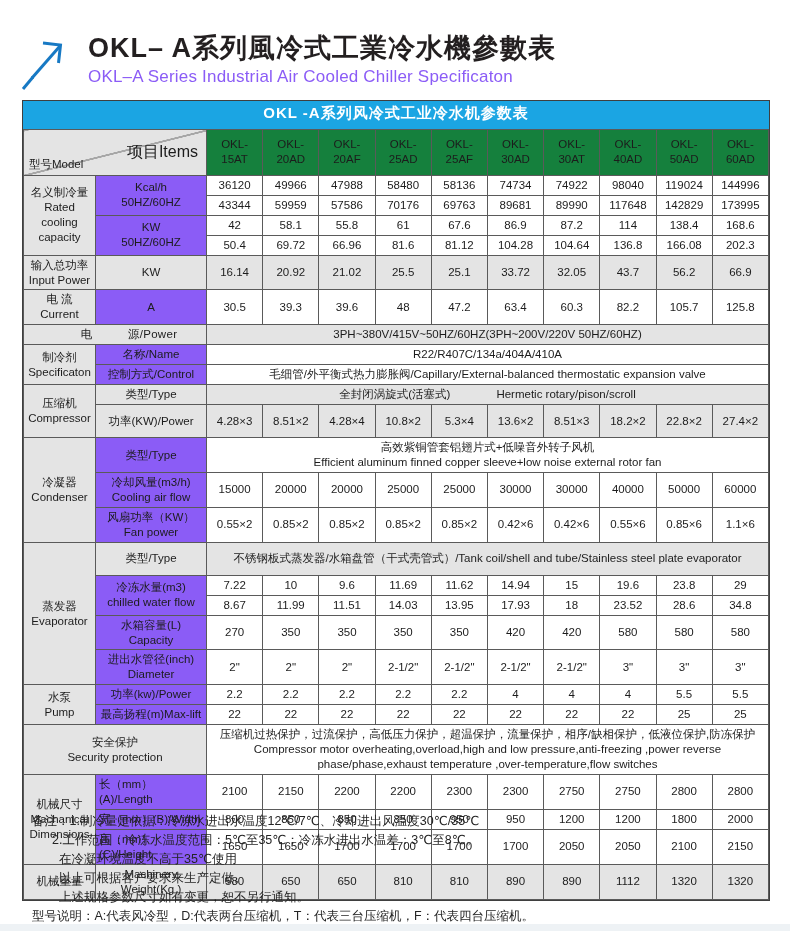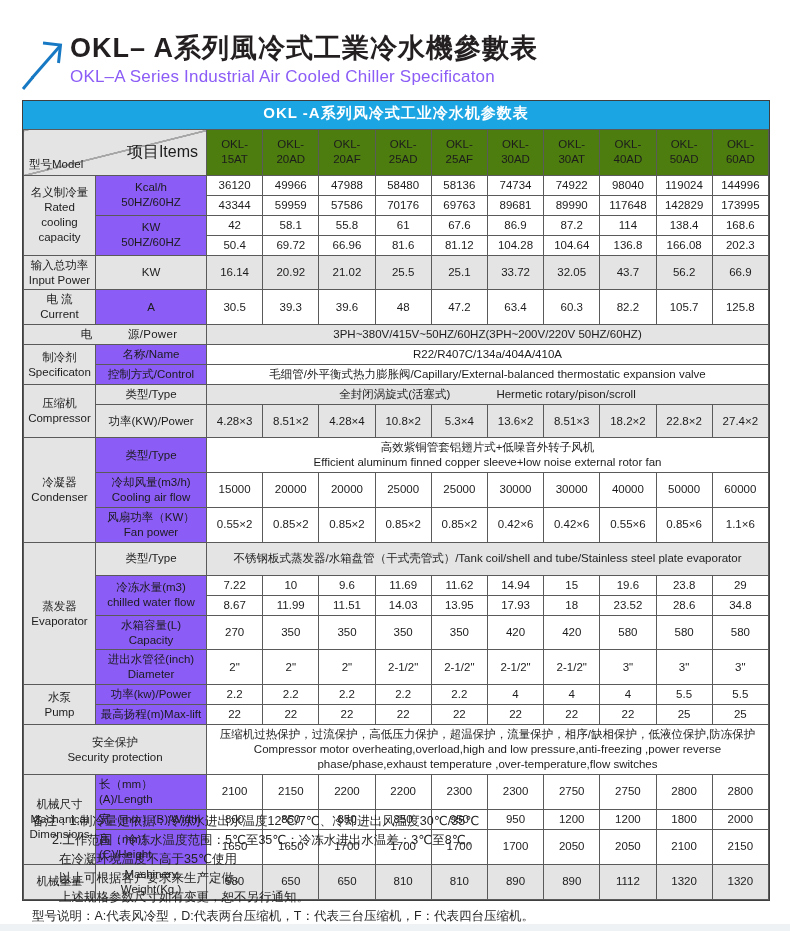--- a/index.html
+++ b/index.html
@@ -4,21 +4,21 @@
 <style>
   html,body{margin:0;padding:0;}
   body{
     width:790px;height:931px;position:relative;background:#ffffff;
     font-family:"Liberation Sans","DejaVu Sans",sans-serif;color:#1c1c1c;
     overflow:hidden;
   }
   
   .page-header{position:absolute;top:34px;left:20px;display:flex;align-items:flex-start;}
   .arrow-wrap{width:46px;height:52px;margin-top:4px;}
-  .titles{margin-left:4px;}
+  .titles{margin-left:22px;}
   .title-zh{font-size:27px;font-weight:700;letter-spacing:1px;color:#231f20;line-height:1.1;}
   .title-en{font-size:17px;font-weight:400;color:#8b5cf6;margin-top:3px;letter-spacing:.2px;}
   
   .spec-wrap{
     position:absolute;top:100px;left:22px;width:746px;
     border:1px solid #3f3f3f;
   }
   .table-caption{
     background:#1ba5e3;color:#ffffff;text-align:center;
     font-size:15px;font-weight:700;letter-spacing:1px;
@@ -31,21 +31,21 @@
     border:1px solid #5a5a5a;font-size:11.5px;font-weight:400;
     text-align:center;vertical-align:middle;padding:2px 1px;line-height:1.3;
     white-space:pre-line;background:#ffffff;overflow:hidden;
   }
   table.spec th.corner{
     background:#e4e4e4;position:relative;height:32px;padding:0;
     background-image:linear-gradient(to bottom right,transparent 49.5%,#6a6a6a 49.5%,#6a6a6a 50.6%,transparent 50.6%);
   }
   .corner .corner-model{position:absolute;left:5px;bottom:3px;font-size:11.5px;}
   .corner .corner-items{position:absolute;right:8px;top:12px;font-size:16px;}
-  table.spec th.model{background:#4d7c0f;font-weight:400;}
+  table.spec th.model{background:#15803d;font-weight:400;}
   table.spec td.cat{background:#e4e4e4;}
   table.spec td.item{background:#8b5cf6;}
   table.spec tr.shaded td{background:#e4e4e4;}
   table.spec td.left{text-align:left;padding-left:3px;}
   table.spec td.pwr{text-align:center;padding-left:29px;letter-spacing:.3px;}
   table.spec tr.tall td{height:28px;}
   table.spec td.span{padding:2px 4px;}
   
   .notes{position:absolute;top:812px;left:32px;font-size:12.5px;color:#242424;line-height:1.52;}
   .notes .ind1{padding-left:20px;}

